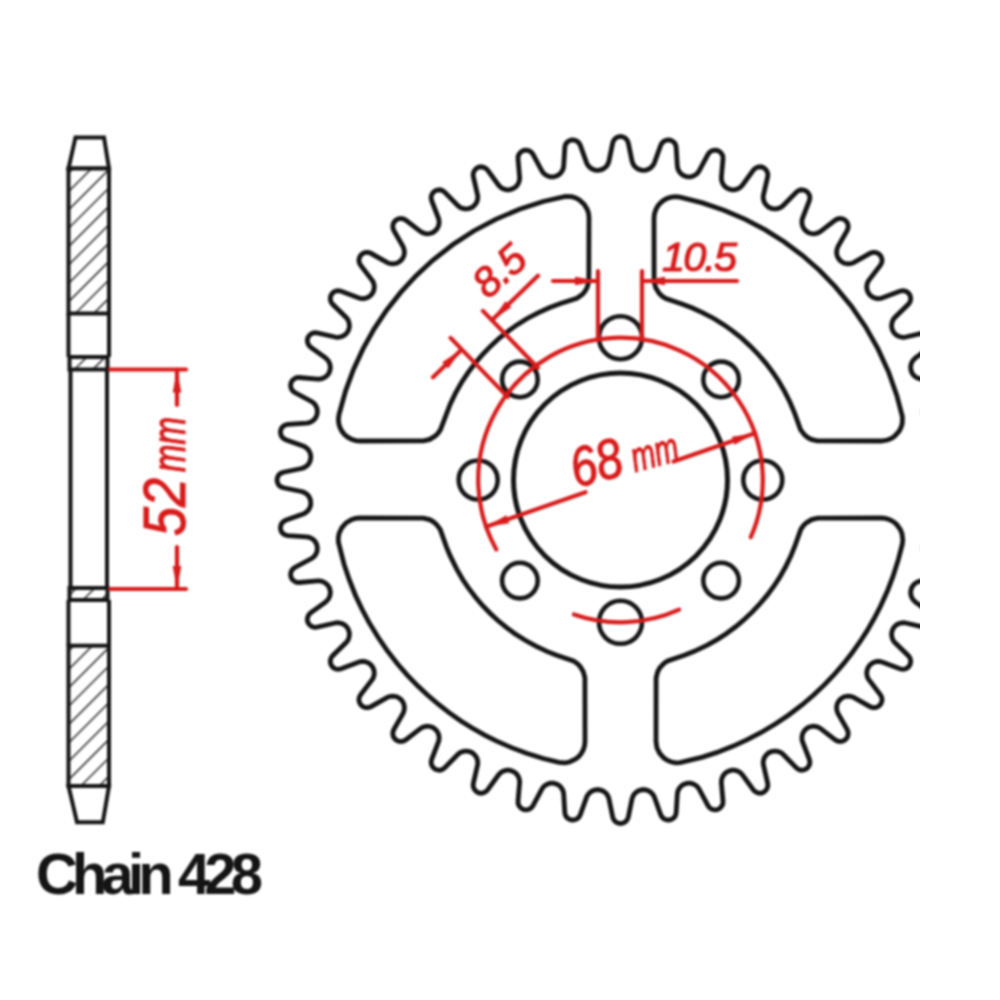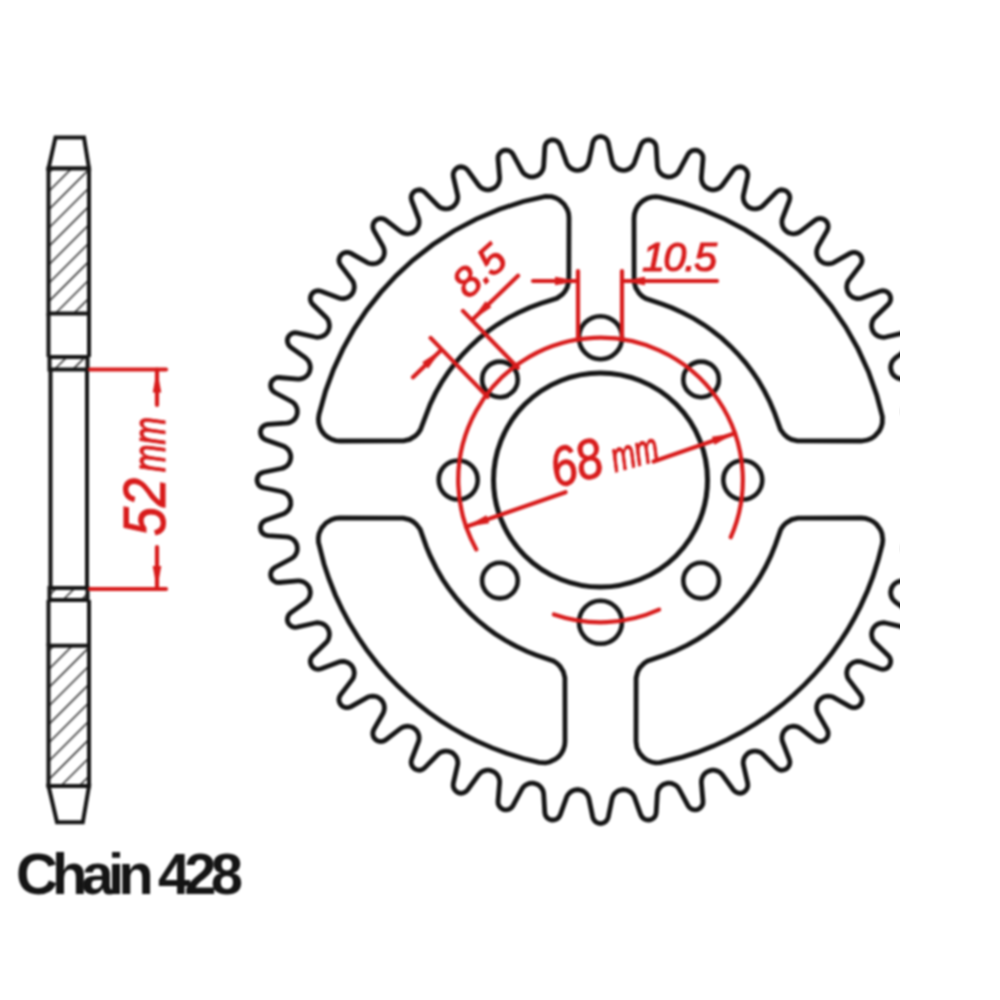--- a/index.html
+++ b/index.html
@@ -1,16 +1,16 @@
 <!DOCTYPE html>
 <html><head>
 <meta charset="utf-8">
 <style>
 html,body{margin:0;padding:0;background:#fff;}
-#page{width:900px;height:1000px;position:relative;background:#fff;overflow:hidden;}
+#page{width:900px;height:1000px;position:relative;background:#fff;overflow:hidden;padding-left:20px;}
 text{font-family:"Liberation Sans",sans-serif;}
 </style>
 </head>
 <body>
 <div id="page">
 <svg width="1000" height="1000" viewBox="0 0 1000 1000" style="filter:blur(0.9px)">
 <defs>
 <pattern id="hatch" width="13" height="13" patternUnits="userSpaceOnUse" patternTransform="rotate(-45)">
   <rect width="13" height="13" fill="#fff"></rect>
   <line x1="0" y1="0" x2="13" y2="0" stroke="#141414" stroke-width="2.8"></line>

